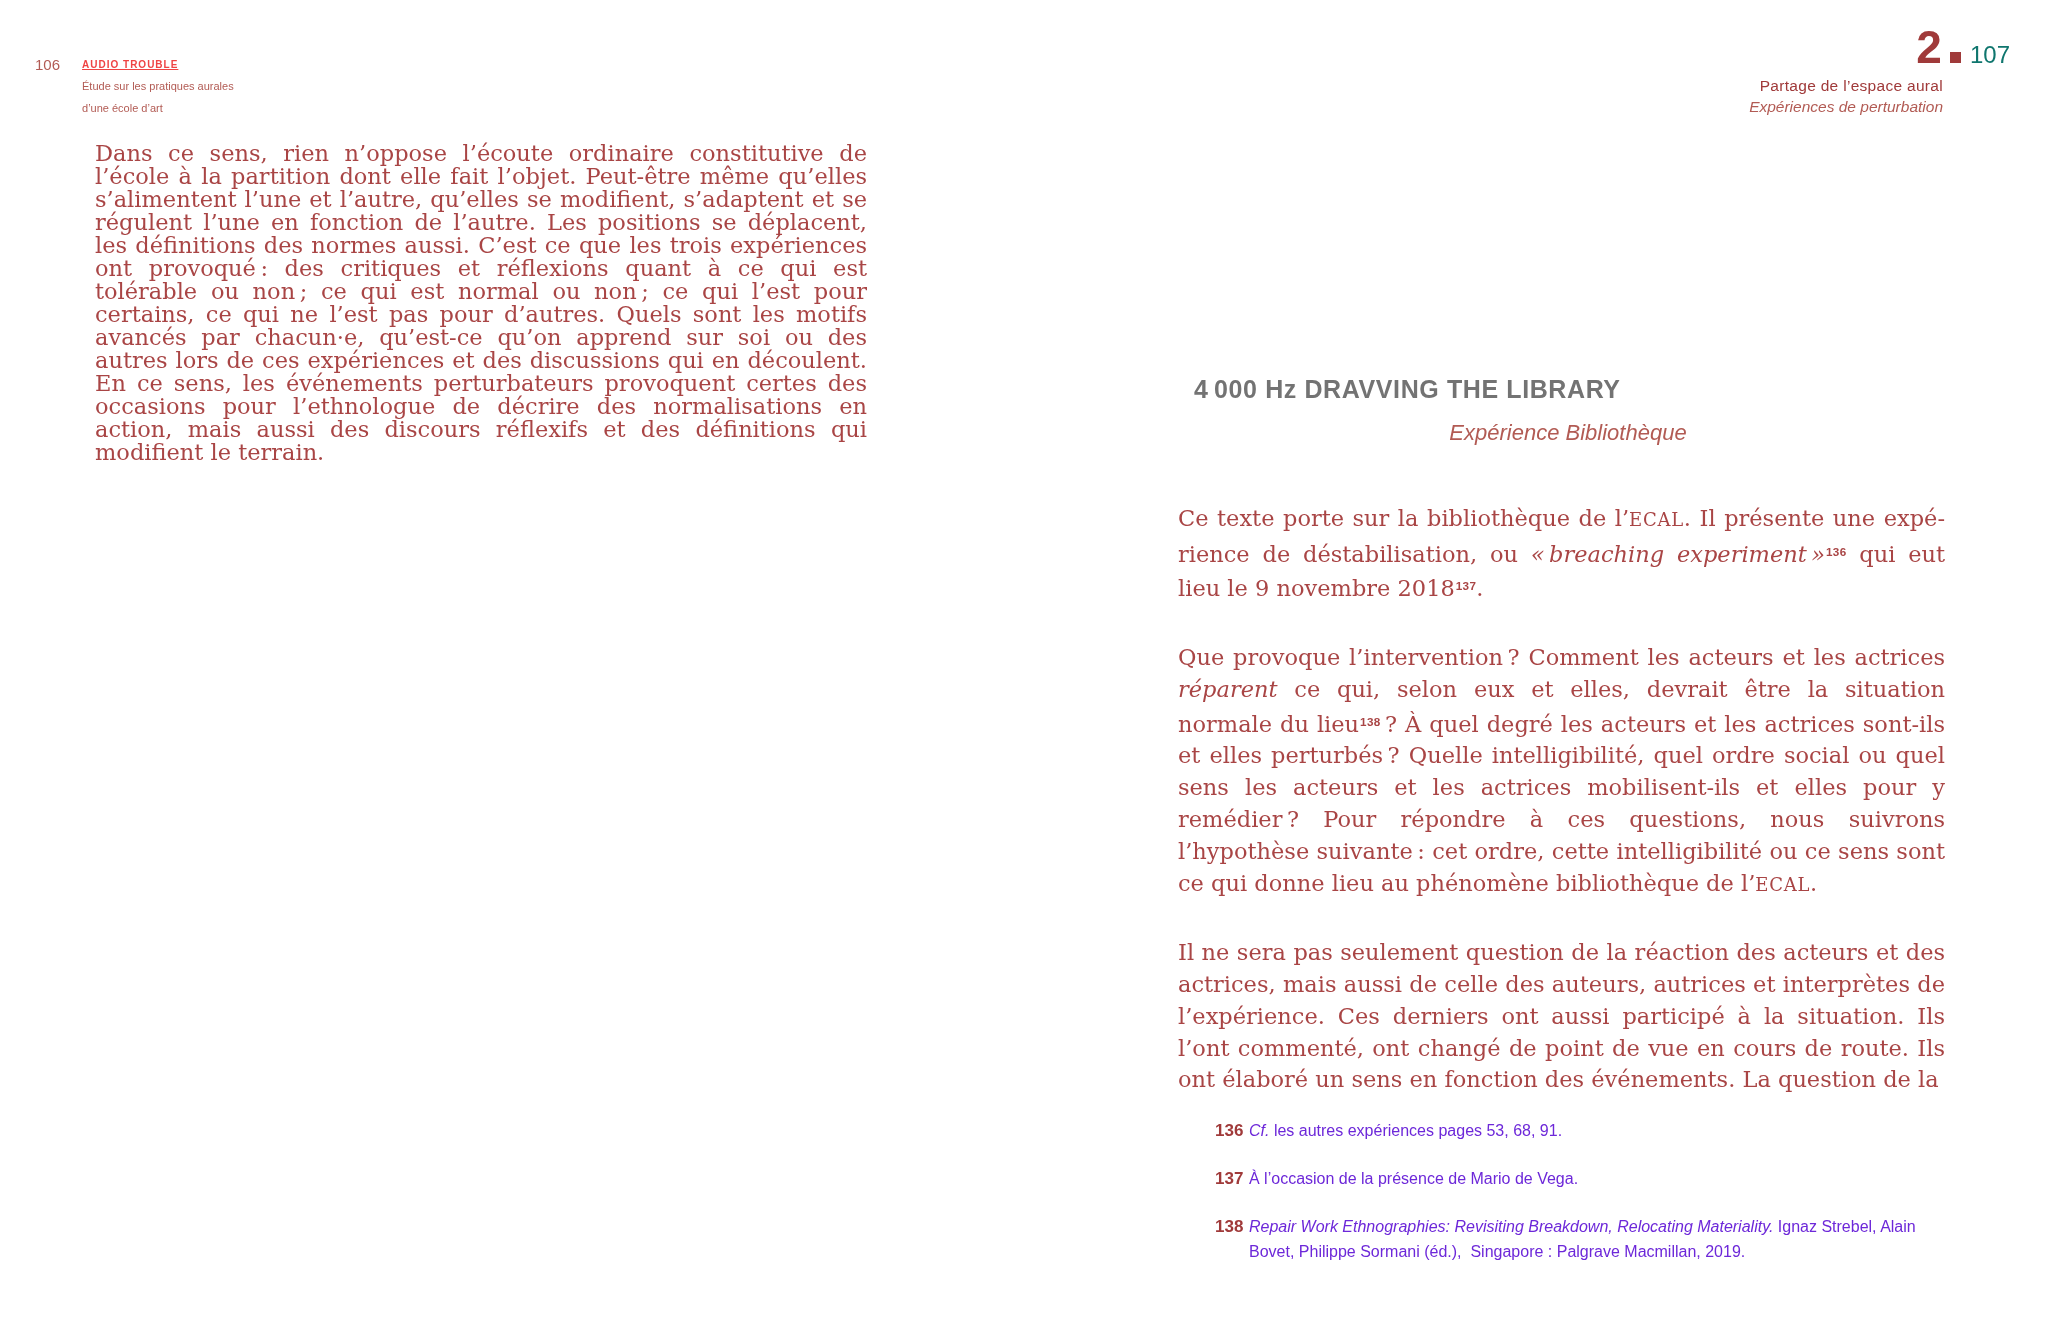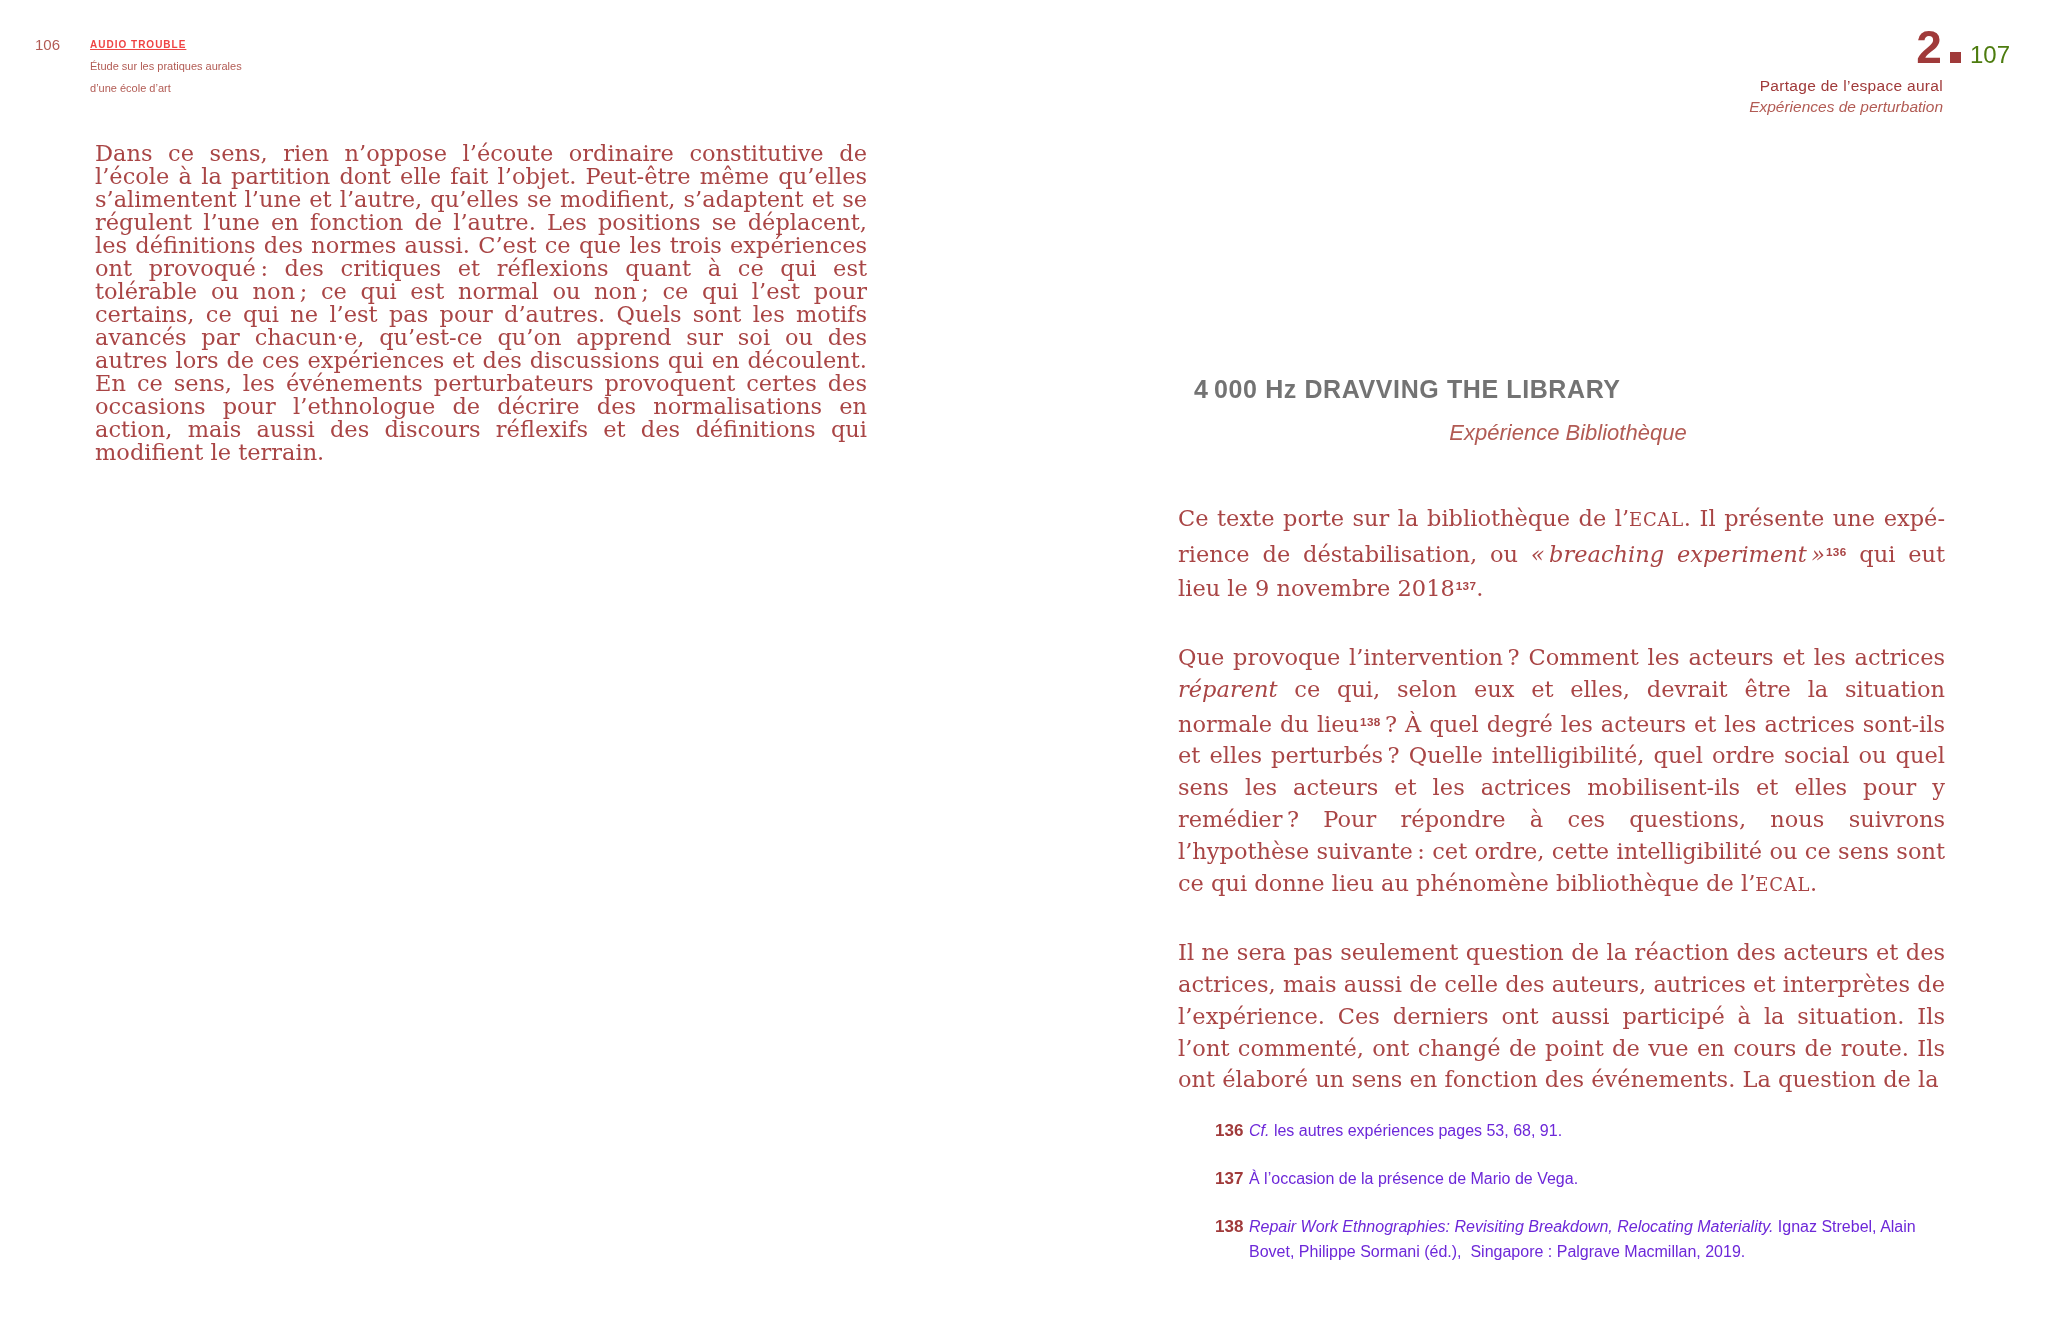--- a/index.html
+++ b/index.html
@@ -4,31 +4,31 @@
 <title>Audio Trouble — pages 106–107</title>
 <style>
   html,body{margin:0;padding:0;background:#ffffff;}
   .canvas{
     position:relative;width:2047px;height:1338px;background:#ffffff;overflow:hidden;
     font-family:"Liberation Sans",sans-serif;
   }
   .serif{font-family:"DejaVu Serif","Liberation Serif",serif;}
 
   
-  .left-header{position:absolute;left:35px;top:36px;display:flex;gap:30px;}
+  .left-header{position:absolute;left:35px;top:56px;display:flex;gap:22px;}
   .pnum-left{font-size:15px;color:#b25b54;line-height:18px;}
   .book-title{font-weight:700;font-size:10px;letter-spacing:1px;color:#ef4444;line-height:18px;text-decoration:underline;}
   .book-sub{font-size:11px;color:#b25b54;line-height:20px;margin-top:2px;}
   .book-sub:first-of-type{margin-top:6px;}
 
   .right-header{position:absolute;right:37px;top:24px;}
   .chapter-line{display:flex;align-items:baseline;justify-content:flex-end;}
   .chapter-num{font-size:46px;font-weight:700;color:#a03a3a;line-height:46px;}
   .chapter-dot{width:11px;height:11px;background:#a03a3a;margin-left:8px;display:inline-block;}
-  .pnum-right{font-size:24px;color:#4d7c0f;margin-left:9px;}
+  .pnum-right{font-size:24px;color:#0f766e;margin-left:9px;}
   .chapter-title{text-align:right;margin:7px 67px 0 0;font-weight:400;font-size:15.5px;letter-spacing:.3px;color:#a03a3a;line-height:18px;}
   .chapter-sub{margin:3px 67px 0 0;font-style:italic;font-size:15.5px;color:#b25b54;line-height:18px;}
 
   
   .left-para{
     position:absolute;left:95px;top:142px;width:772px;margin:0;
     font-size:22.5px;line-height:23px;color:#a94545;
     text-align:justify;text-align-last:left;hyphens:manual;
   }
 

